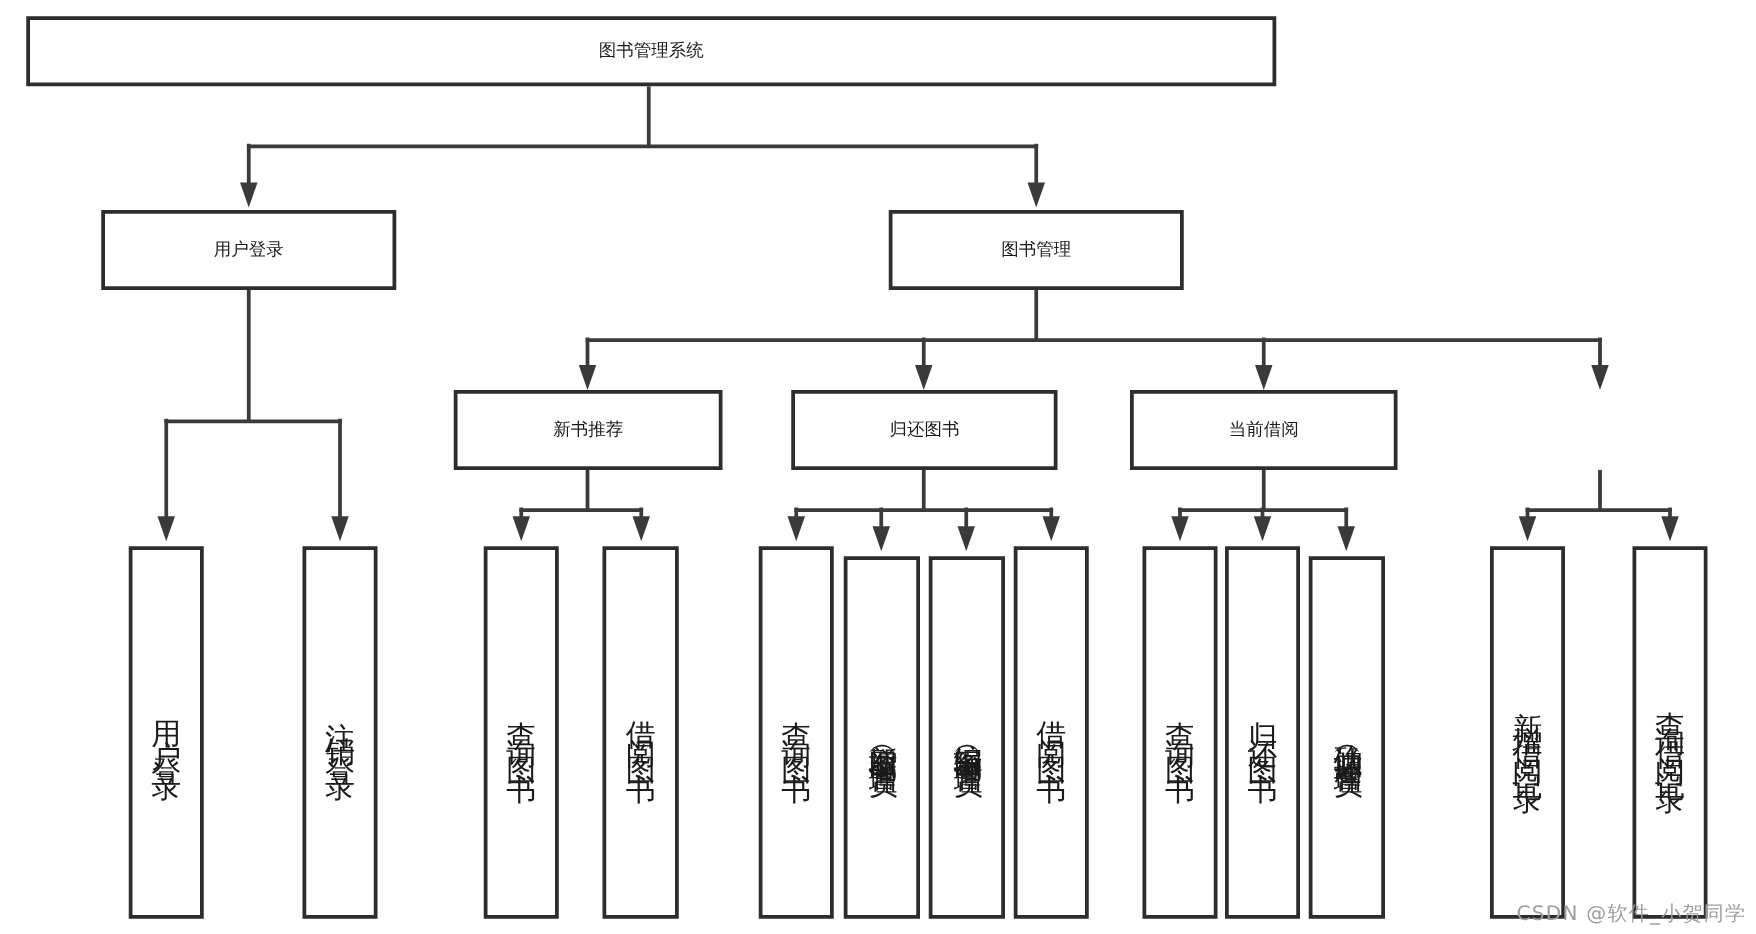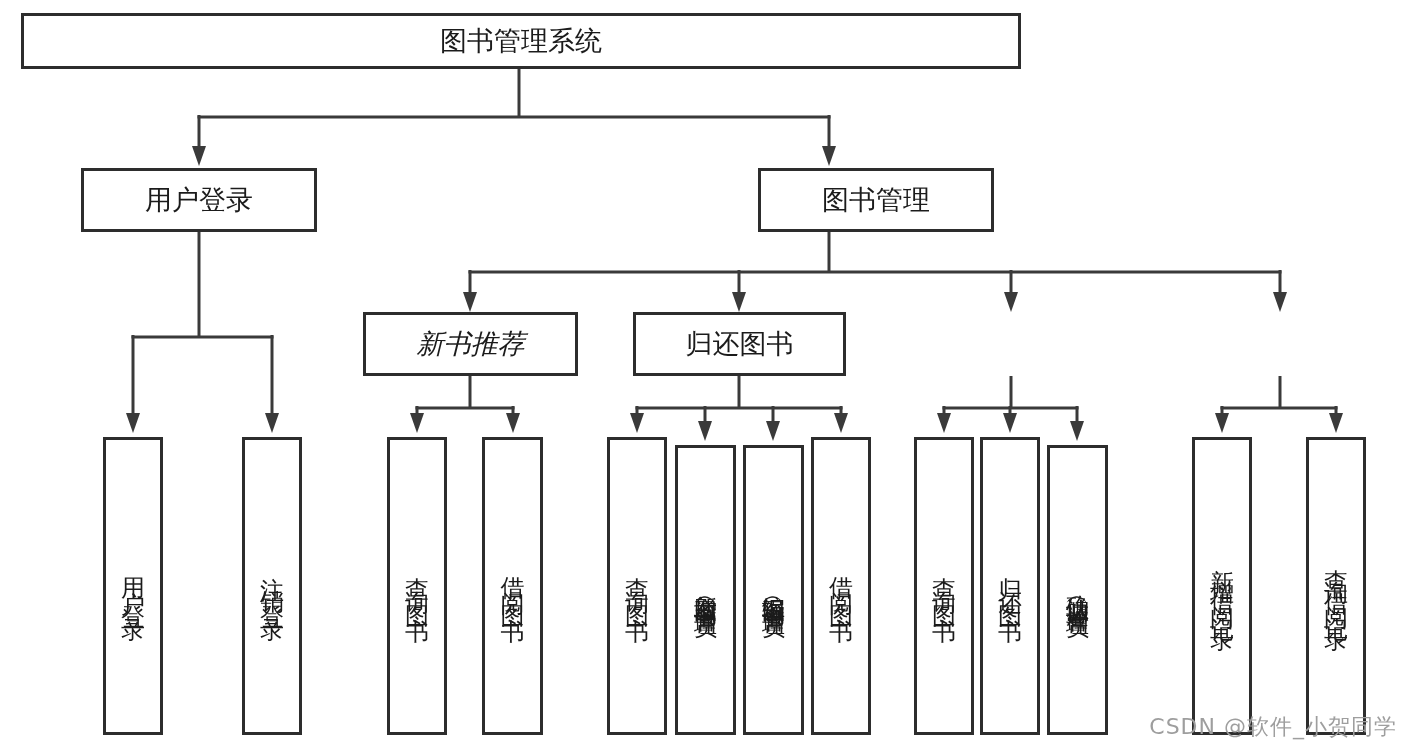--- a/index.html
+++ b/index.html
@@ -17,38 +17,38 @@
   #wires polygon{fill:var(--line);}
   .node{
     position:absolute;
     box-sizing:border-box;
     background:#fff;
     border:3px solid var(--border);
     display:flex;
     align-items:center;
     justify-content:center;
     color:var(--text);
-    font-size:27px;
+    font-size:14px;
     text-align:center;
     white-space:nowrap;
   }
   .vnode{
     writing-mode:vertical-rl;
     white-space:normal;
     font-size:24px;
     line-height:1;
   }
   .v4{letter-spacing:14px;}
   .v6{letter-spacing:12px;}
   .v10{letter-spacing:3px;font-size:23px;}
   .watermark{
     position:absolute;
     right:8px;
     bottom:5px;
-    font-size:22px;
+    font-size:16px;
     color:var(--wm);
     letter-spacing:1px;
     margin-top:32px;
   }
 </style>
 </head>
 <body>
 
 <div id="stage">
 
@@ -110,24 +110,25 @@
     <line x1="1220.5" y1="408" x2="1337.5" y2="408"></line>
     <line x1="1222" y1="406" x2="1222" y2="417"></line>
     <polygon points="1215,413 1229,413 1222,433"></polygon>
     <line x1="1336" y1="406" x2="1336" y2="417"></line>
     <polygon points="1329,413 1343,413 1336,433"></polygon>
   </svg>
 
   <div class="node" style="left:21px;top:13px;width:1000px;height:56px;">图书管理系统</div>
 
   <div class="node" style="left:81px;top:168px;width:236px;height:64px;">用户登录</div>
-  <div class="node" style="left:711px;top:168px;width:236px;height:64px;margin-left:47px;">图书管理</div>
+  <div class="node" style="left:711px;top:168px;width:236px;height:64px;">图书管理</div>
 
-  <div class="node" style="left:363px;top:312px;width:215px;height:64px;font-style:italic;">新书推荐</div>
+  <div class="node" style="left:363px;top:312px;width:215px;height:64px;">新书推荐</div>
   <div class="node" style="left:633px;top:312px;width:213px;height:64px;">归还图书</div>
+  <div class="node" style="left:904px;top:312px;width:214px;height:64px;">当前借阅</div>
 
   <div class="node vnode v4" style="left:103px;top:437px;width:60px;height:298px;">用户登录</div>
   <div class="node vnode v4" style="left:242px;top:437px;width:60px;height:298px;">注销登录</div>
 
   <div class="node vnode v4" style="left:387px;top:437px;width:60px;height:298px;">查询图书</div>
   <div class="node vnode v4" style="left:482px;top:437px;width:61px;height:298px;">借阅图书</div>
 
   <div class="node vnode v4" style="left:607px;top:437px;width:60px;height:298px;">查询图书</div>
   <div class="node vnode v10" style="left:675px;top:445px;width:61px;height:290px;">新增图书（管理员）</div>
   <div class="node vnode v10" style="left:743px;top:445px;width:61px;height:290px;">编辑图书（管理员）</div>

